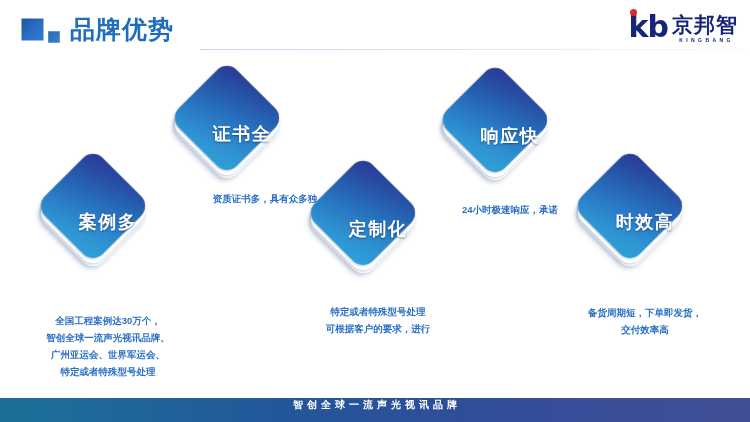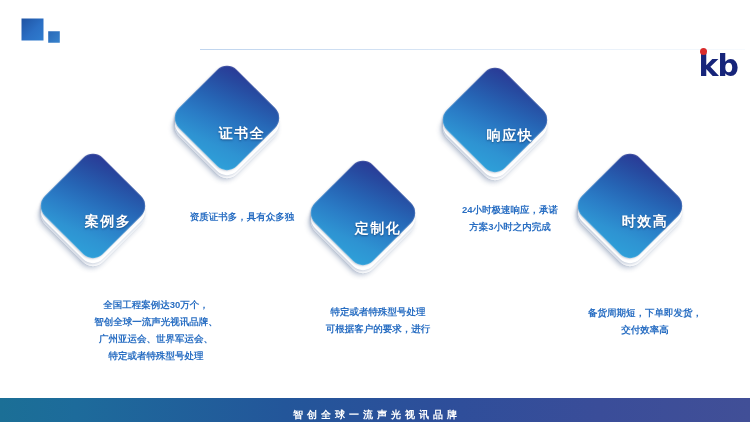--- a/index.html
+++ b/index.html
@@ -71,21 +71,20 @@
 
   
   .logo {
     position: absolute;
     right: 12px;
     top: 12px;
     height: 36px;
     display: flex;
     align-items: flex-start;
     gap: 4px;
-    margin-top: 39px;
   }
   .logo-kb {
     position: relative;
     font-size: 30px;
     font-weight: 700;
     color: #16247a;
     line-height: 30px;
     letter-spacing: -1px;
     font-family: "DejaVu Sans", sans-serif;
   }
@@ -194,21 +193,21 @@
 
   .dia-label {
     position: absolute;
     left: 0;
     top: 0;
     width: 116px;
     height: 116px;
     display: flex;
     align-items: center;
     justify-content: center;
-    font-size: 14px;
+    font-size: 18px;
     font-weight: 700;
     color: #ffffff;
     letter-spacing: 1.5px;
     text-shadow: 0 1px 2px rgba(10,35,80,.55);
     white-space: nowrap;
     pointer-events: none;
   }
 
   .desc {
     position: absolute;
@@ -231,75 +230,80 @@
     width: 750px;
     height: 24px;
     background: linear-gradient(to right,
                 #1b6f96 0%,
                 #1d6b9b 10%,
                 #23569a 38%,
                 #2e4e9a 60%,
                 #3a4d99 80%,
                 #414f97 100%);
     display: flex;
-    align-items: flex-end;
+    align-items: flex-start;
     justify-content: center;
   }
   .footer-text {
     font-size: 10px;
     font-weight: 700;
     color: #ffffff;
     letter-spacing: 4px;
     white-space: nowrap;
     padding-left: 4px;
   }
 </style>
 </head>
 <body>
 
 <div class="slide">
 
   <div class="header">
     <div class="sq-big"></div>
     <div class="sq-small"></div>
+    <div class="header-title">品牌优势</div>
     <div class="header-rule"></div>
 
     <div class="logo">
       <div class="logo-kb">
         <span class="logo-dot"></span>
         <span>kb</span>
       </div>
+      <div class="logo-cn-wrap">
+        <div class="logo-cn">京邦智</div>
+        <div class="logo-en">KINGBANG</div>
+      </div>
     </div>
   </div>
 
   <div class="board">
 
     <div class="item" style="left:108px; top:164px;">
       <div class="dia-wrap">
         <div class="dia-rim"></div>
         <div class="dia-rim2"></div>
         <div class="dia-face"></div>
         <div class="dia-label">案例多</div>
       </div>
-      <div class="desc" style="top:132px;margin-left:48px;">
+      <div class="desc" style="top:148px;">
         <div>全国工程案例达30万个，</div>
         <div>智创全球一流声光视讯品牌、</div>
         <div>广州亚运会、世界军运会、</div>
         <div>特定或者特殊型号处理</div>
       </div>
     </div>
 
     <div class="item" style="left:242px; top:76px;">
       <div class="dia-wrap">
         <div class="dia-rim"></div>
         <div class="dia-rim2"></div>
         <div class="dia-face"></div>
         <div class="dia-label">证书全</div>
       </div>
-      <div class="desc" style="top:132px;">
+      <div class="desc" style="top:114px;margin-left:23px;">
         <div>资质证书多，具有众多独</div>
       </div>
     </div>
 
     <div class="item" style="left:378px; top:171px;">
       <div class="dia-wrap">
         <div class="dia-rim"></div>
         <div class="dia-rim2"></div>
         <div class="dia-face"></div>
         <div class="dia-label">定制化</div>
@@ -312,21 +316,20 @@
 
     <div class="item" style="left:510px; top:78px;">
       <div class="dia-wrap">
         <div class="dia-rim"></div>
         <div class="dia-rim2"></div>
         <div class="dia-face"></div>
         <div class="dia-label">响应快</div>
       </div>
       <div class="desc" style="top:123px;">
         <div>24小时极速响应，承诺</div>
-        <div>方案3小时之内完成</div>
       </div>
     </div>
 
     <div class="item" style="left:645px; top:164px;">
       <div class="dia-wrap">
         <div class="dia-rim"></div>
         <div class="dia-rim2"></div>
         <div class="dia-face"></div>
         <div class="dia-label">时效高</div>
       </div>

